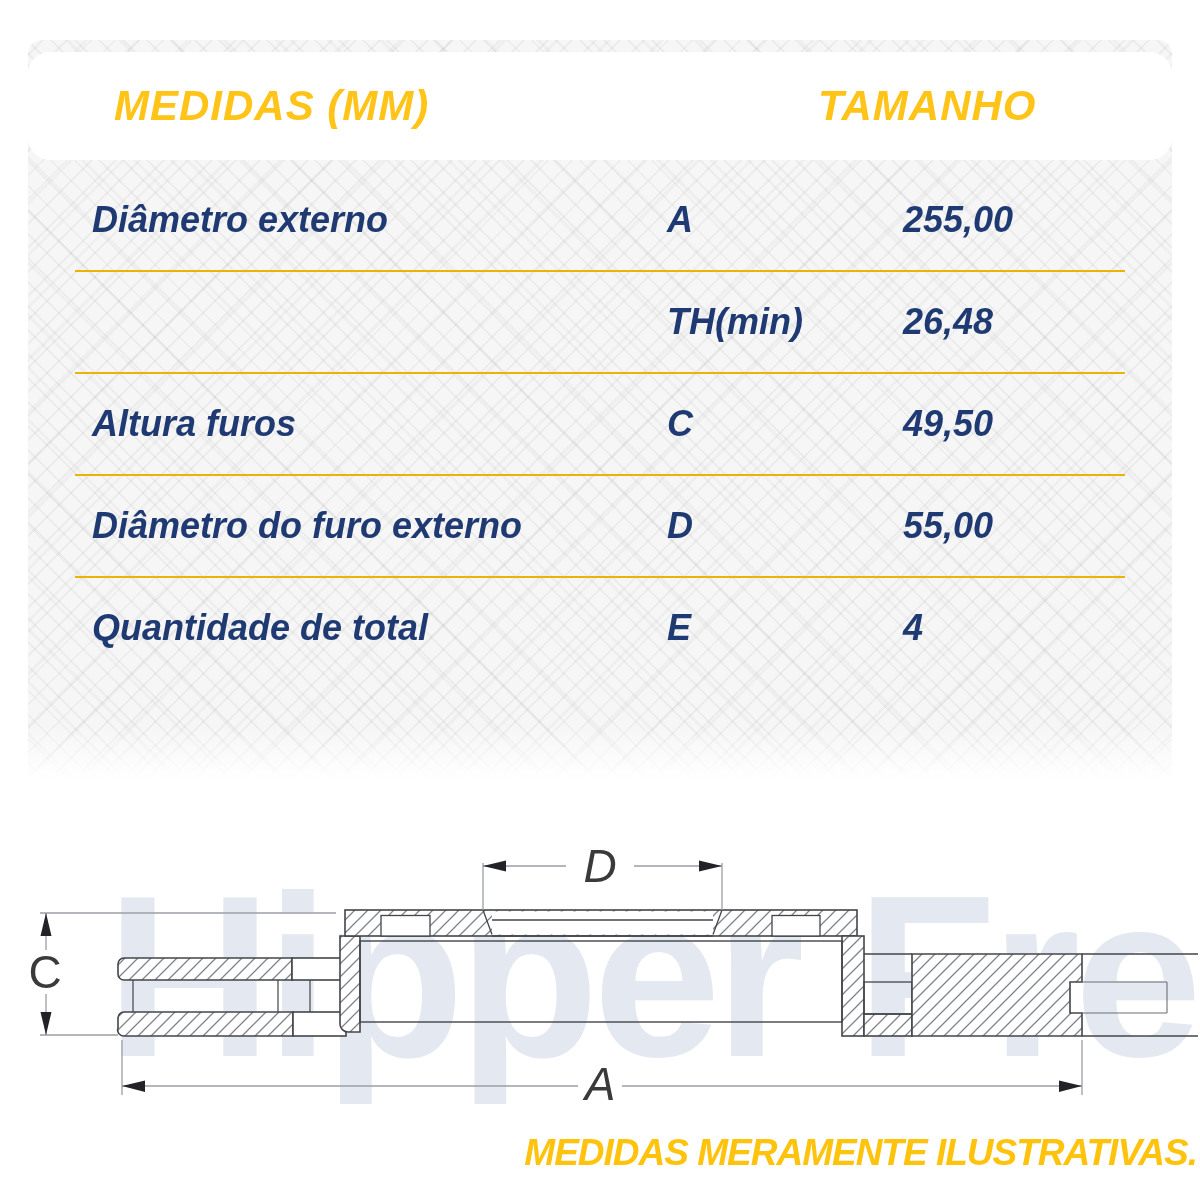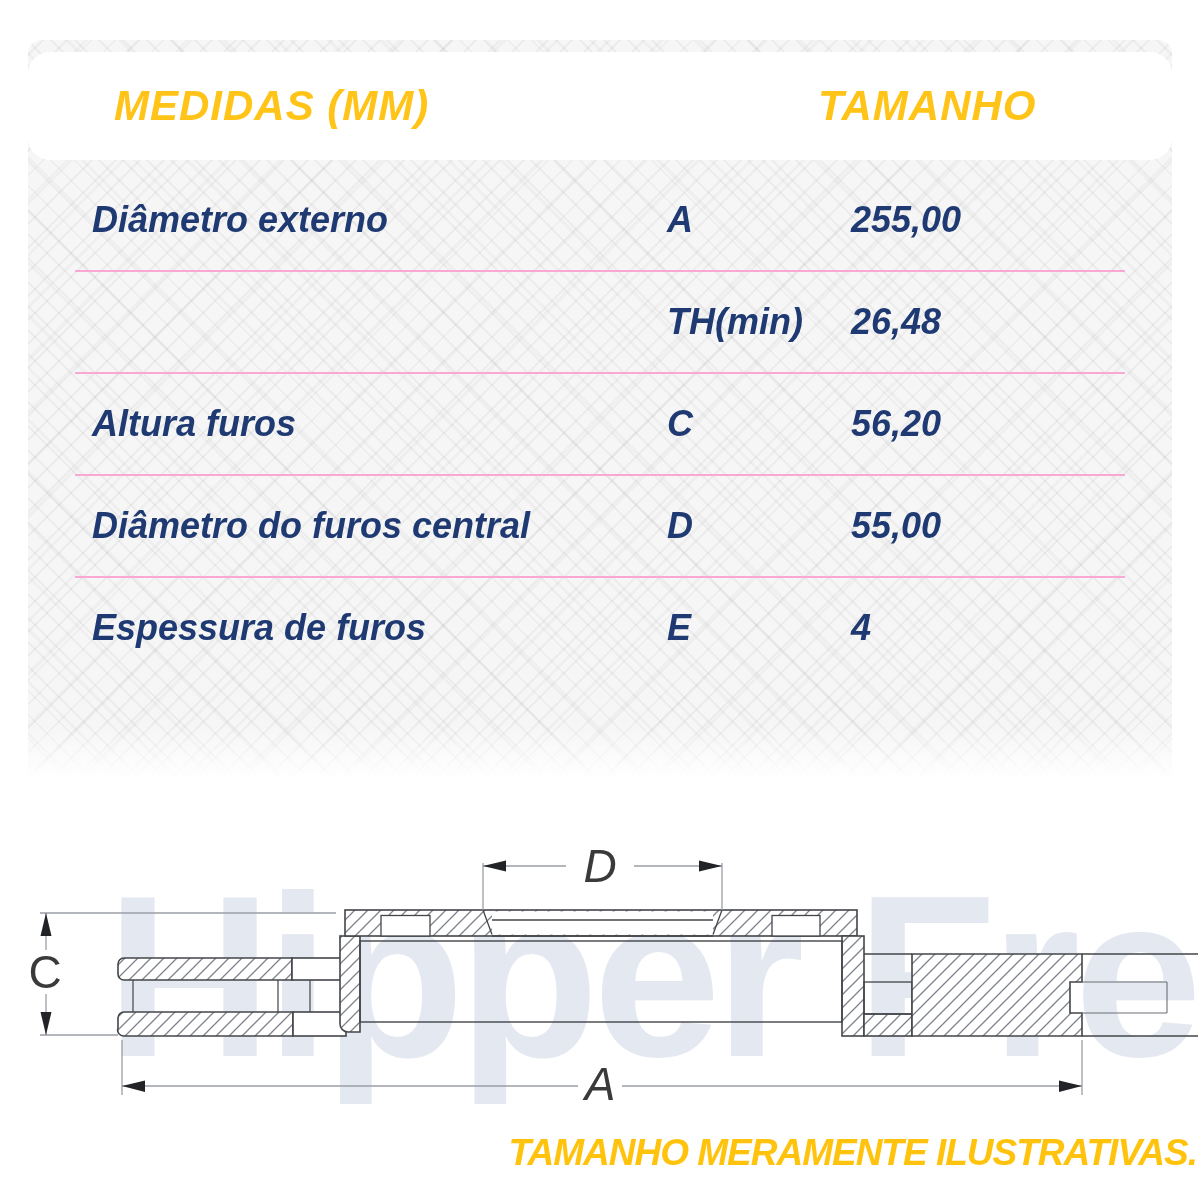--- a/index.html
+++ b/index.html
@@ -28,30 +28,30 @@
     background:#ffffff;border-radius:22px;
   }
   .header-card .h-label{
     position:absolute;top:0;height:108px;line-height:108px;
     font-size:42px;font-weight:bold;font-style:italic;
     color:#FFC417;letter-spacing:1px;white-space:nowrap;
   }
   .h-medidas{left:86px;}
   .h-tamanho{left:790px;}
   .rows{position:absolute;left:75px;top:170px;width:1050px;}
-  .row{position:relative;height:100px;border-bottom:2px solid #f9a8d4;}
+  .row{position:relative;height:100px;border-bottom:2px solid #eab308;}
   .row.last{border-bottom:none;}
   .row span{
     position:absolute;top:50%;transform:translateY(-50%);
     font-size:36px;font-weight:bold;font-style:italic;
     color:#1F3A72;white-space:nowrap;
   }
   .c-label{left:17px;}
   .c-sym{left:592px;}
-  .c-val{left:776px;}
+  .c-val{left:828px;}
   .diagram-svg{position:absolute;left:0;top:810px;}
   .footer{
     position:absolute;top:1132px;left:0;width:1197px;text-align:right;
     font-size:37px;font-weight:bold;font-style:italic;
     color:#FFC30D;letter-spacing:-1px;white-space:nowrap;
   }
 </style>
 </head>
 <body>
 
@@ -69,29 +69,29 @@
     <span class="c-sym">A</span>
     <span class="c-val">255,00</span>
   </div>
   <div class="row">
     <span class="c-sym">TH(min)</span>
     <span class="c-val">26,48</span>
   </div>
   <div class="row">
     <span class="c-label">Altura furos</span>
     <span class="c-sym">C</span>
-    <span class="c-val">56,20</span>
+    <span class="c-val">49,50</span>
   </div>
   <div class="row">
-    <span class="c-label">Diâmetro do furos central</span>
+    <span class="c-label">Diâmetro do furo externo</span>
     <span class="c-sym">D</span>
     <span class="c-val">55,00</span>
   </div>
   <div class="row last">
-    <span class="c-label">Espessura de furos</span>
+    <span class="c-label">Quantidade de total</span>
     <span class="c-sym">E</span>
     <span class="c-val">4</span>
   </div>
 </div>
 
 <svg class="diagram-svg" width="1200" height="390" viewBox="0 0 1200 390" xmlns="http://www.w3.org/2000/svg">
   <defs>
     <pattern id="hatch" patternUnits="userSpaceOnUse" width="13" height="13">
       <rect width="13" height="13" fill="#ffffff"></rect>
       <path d="M0,13 L13,0 M-3.25,3.25 L3.25,-3.25 M9.75,16.25 L16.25,9.75" stroke="#7e838b" stroke-width="1.3" fill="none"></path>
@@ -152,13 +152,13 @@
     <polygon points="122,276 145,270.5 145,282"></polygon>
     <polygon points="1082,276 1059,270.5 1059,282"></polygon>
   </g>
   <g fill="#3a3a3a" font-size="46" text-anchor="middle">
     <text x="600" y="72" font-style="italic">D</text>
     <text x="45" y="178">C</text>
     <text x="600" y="290" font-style="italic">A</text>
   </g>
 </svg>
 
-<div class="footer">TAMANHO MERAMENTE ILUSTRATIVAS.</div>
+<div class="footer">MEDIDAS MERAMENTE ILUSTRATIVAS.</div>
 
 </body></html>

